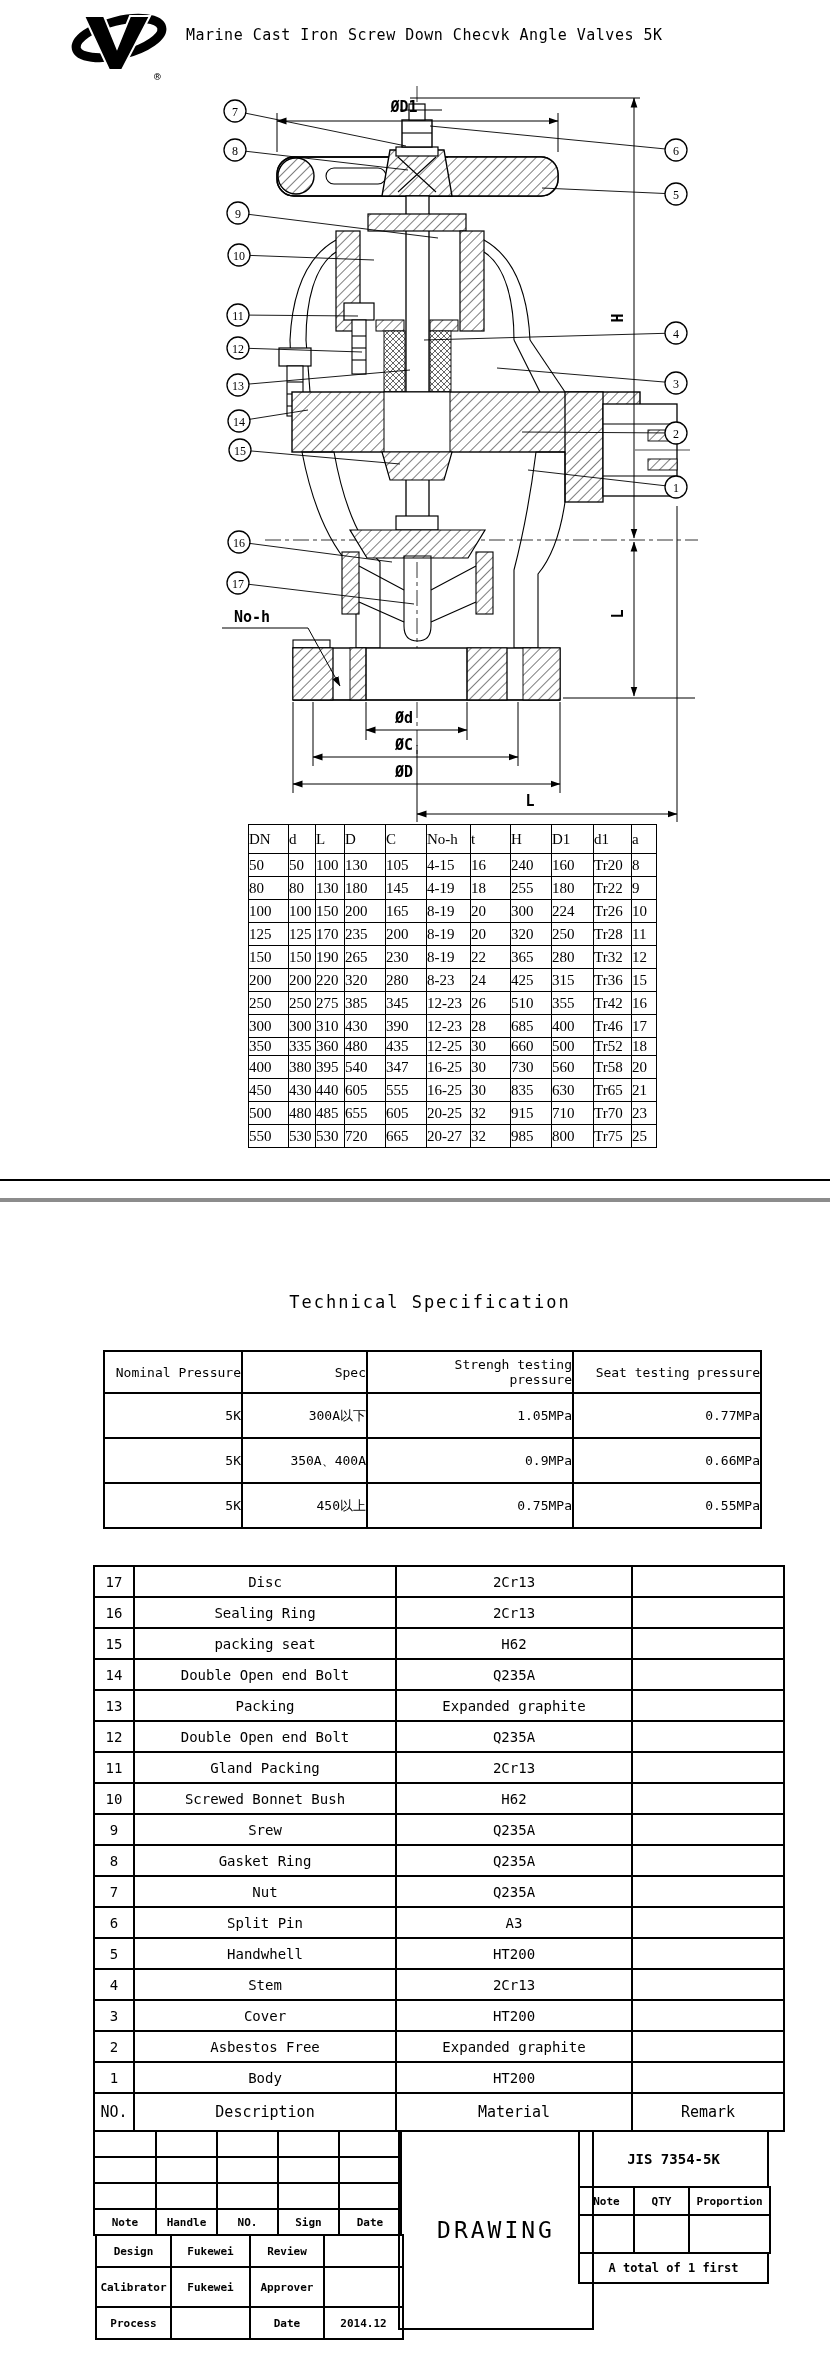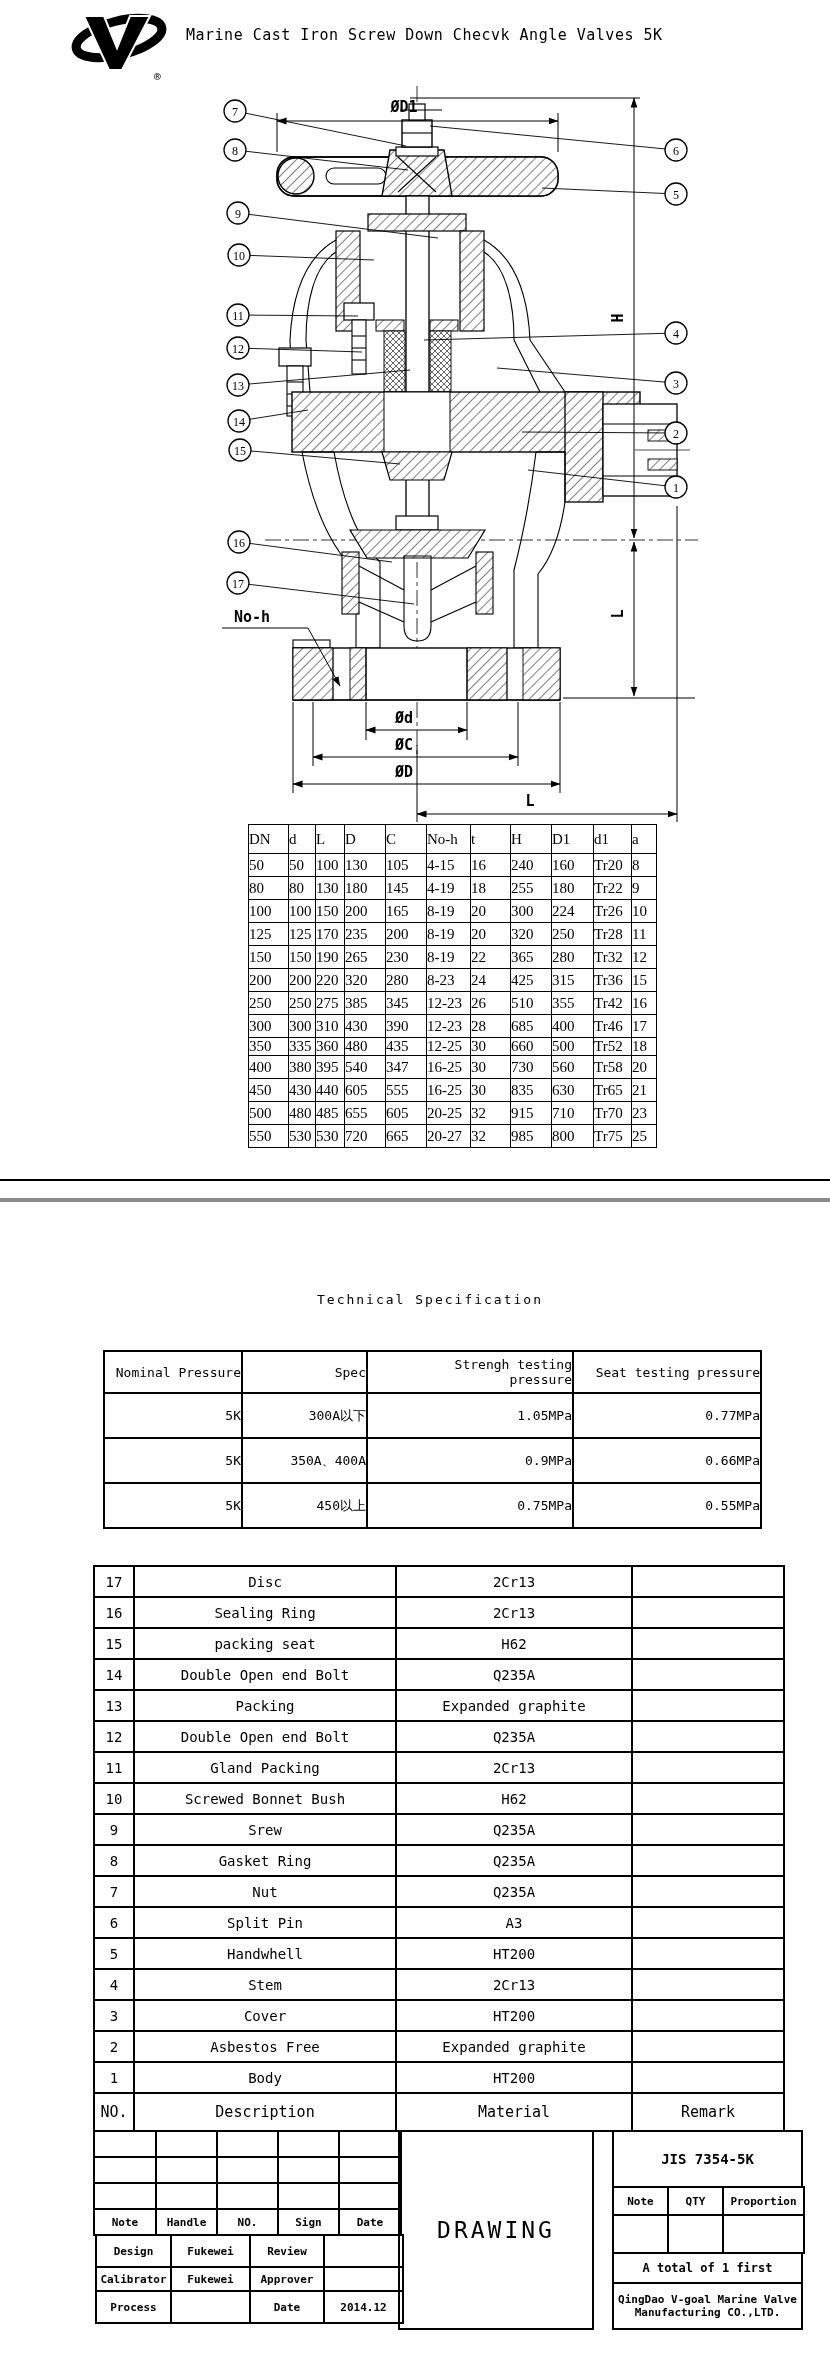--- a/index.html
+++ b/index.html
@@ -18,21 +18,21 @@
   .partst td{border:2px solid #000;padding:0;overflow:hidden;white-space:nowrap}
   .partst .pfoot{font-size:15px}
   
   .tb{font-size:11px;font-weight:bold;text-align:center}
   .tb td{border:2px solid #000;padding:0;overflow:hidden}
   .rbox{box-sizing:border-box;border:2px solid #000;text-align:center}
   .sep-black{position:absolute;left:0;width:830px;height:2px;background:#000}
   .sep-gray{position:absolute;left:0;width:830px;height:4px;background:#8c8c8c}
   .hdr-title{position:absolute;font-size:15px;letter-spacing:.5px;white-space:nowrap}
   .tech-title{position:absolute;left:100px;top:1292px;width:660px;text-align:center;
-              font-size:13px;letter-spacing:2px}
+              font-size:17px;letter-spacing:2px}
   
   .ol line,.ol path{stroke:#000;stroke-width:1.1;fill:none}
   .cl line{stroke:#000;stroke-width:.8;stroke-dasharray:16 4 4 4}
   .dl line{stroke:#000;stroke-width:1}
   .thin{stroke-width:.7 !important}
   .conum{font:12px "Liberation Serif",serif;text-anchor:middle}
   .dimlab{font:600 15px "DejaVu Sans Mono",monospace;text-anchor:middle}
 </style>
 </head>
 <body>
@@ -690,40 +690,40 @@
           <col style="width:74px">
           <col style="width:79px">
         </colgroup>
       <tbody>
           <tr style="height:32px">
         <td>Design</td>
         <td>Fukewei</td>
         <td>Review</td>
         <td></td>
       </tr>
-      <tr style="height:24px">
+      <tr style="height:40px">
         <td>Calibrator</td>
         <td>Fukewei</td>
         <td>Approver</td>
         <td></td>
       </tr>
       <tr style="height:32px">
         <td>Process</td>
         <td></td>
         <td>Date</td>
         <td>2014.12</td>
       </tr>
     </tbody>
       </table>
 
     <div class="rbox abs" style="left:305px;top:0;width:196px;height:200px;display:flex;align-items:center;justify-content:center">
       <span style="font-size:23px;letter-spacing:3px">DRAWING</span>
     </div>
 
-    <div class="abs" style="left:519px;top:0;width:191px;height:200px">
+    <div class="abs" style="left:485px;top:0;width:191px;height:200px">
       <div class="rbox" style="height:58px;line-height:54px;font-size:14px;font-weight:bold">JIS 7354-5K</div>
       <table class="tb" style="width:191px;margin-top:-2px">
         <colgroup>
             <col style="width:55px">
             <col style="width:55px">
             <col style="width:81px">
           </colgroup>
         <tbody>
             <tr style="height:28px">
           <td>Note</td>
@@ -731,19 +731,15 @@
           <td>Proportion</td>
         </tr>
         <tr style="height:38px">
           <td></td>
           <td></td>
           <td></td>
         </tr>
       </tbody>
         </table>
       <div class="rbox" style="height:32px;line-height:28px;font-size:12px;font-weight:bold;margin-top:-2px">A total of 1 first</div>
-      <div class="rbox" style="height:48px;margin-top:-2px;font-size:11px;font-weight:bold;display:flex;flex-direction:column;justify-content:center">
-        <div>QingDao V-goal Marine Valve</div>
-        <div>Manufacturing CO.,LTD.</div>
-      </div>
     </div>
   </div>
 </div>
 
 </body></html>

